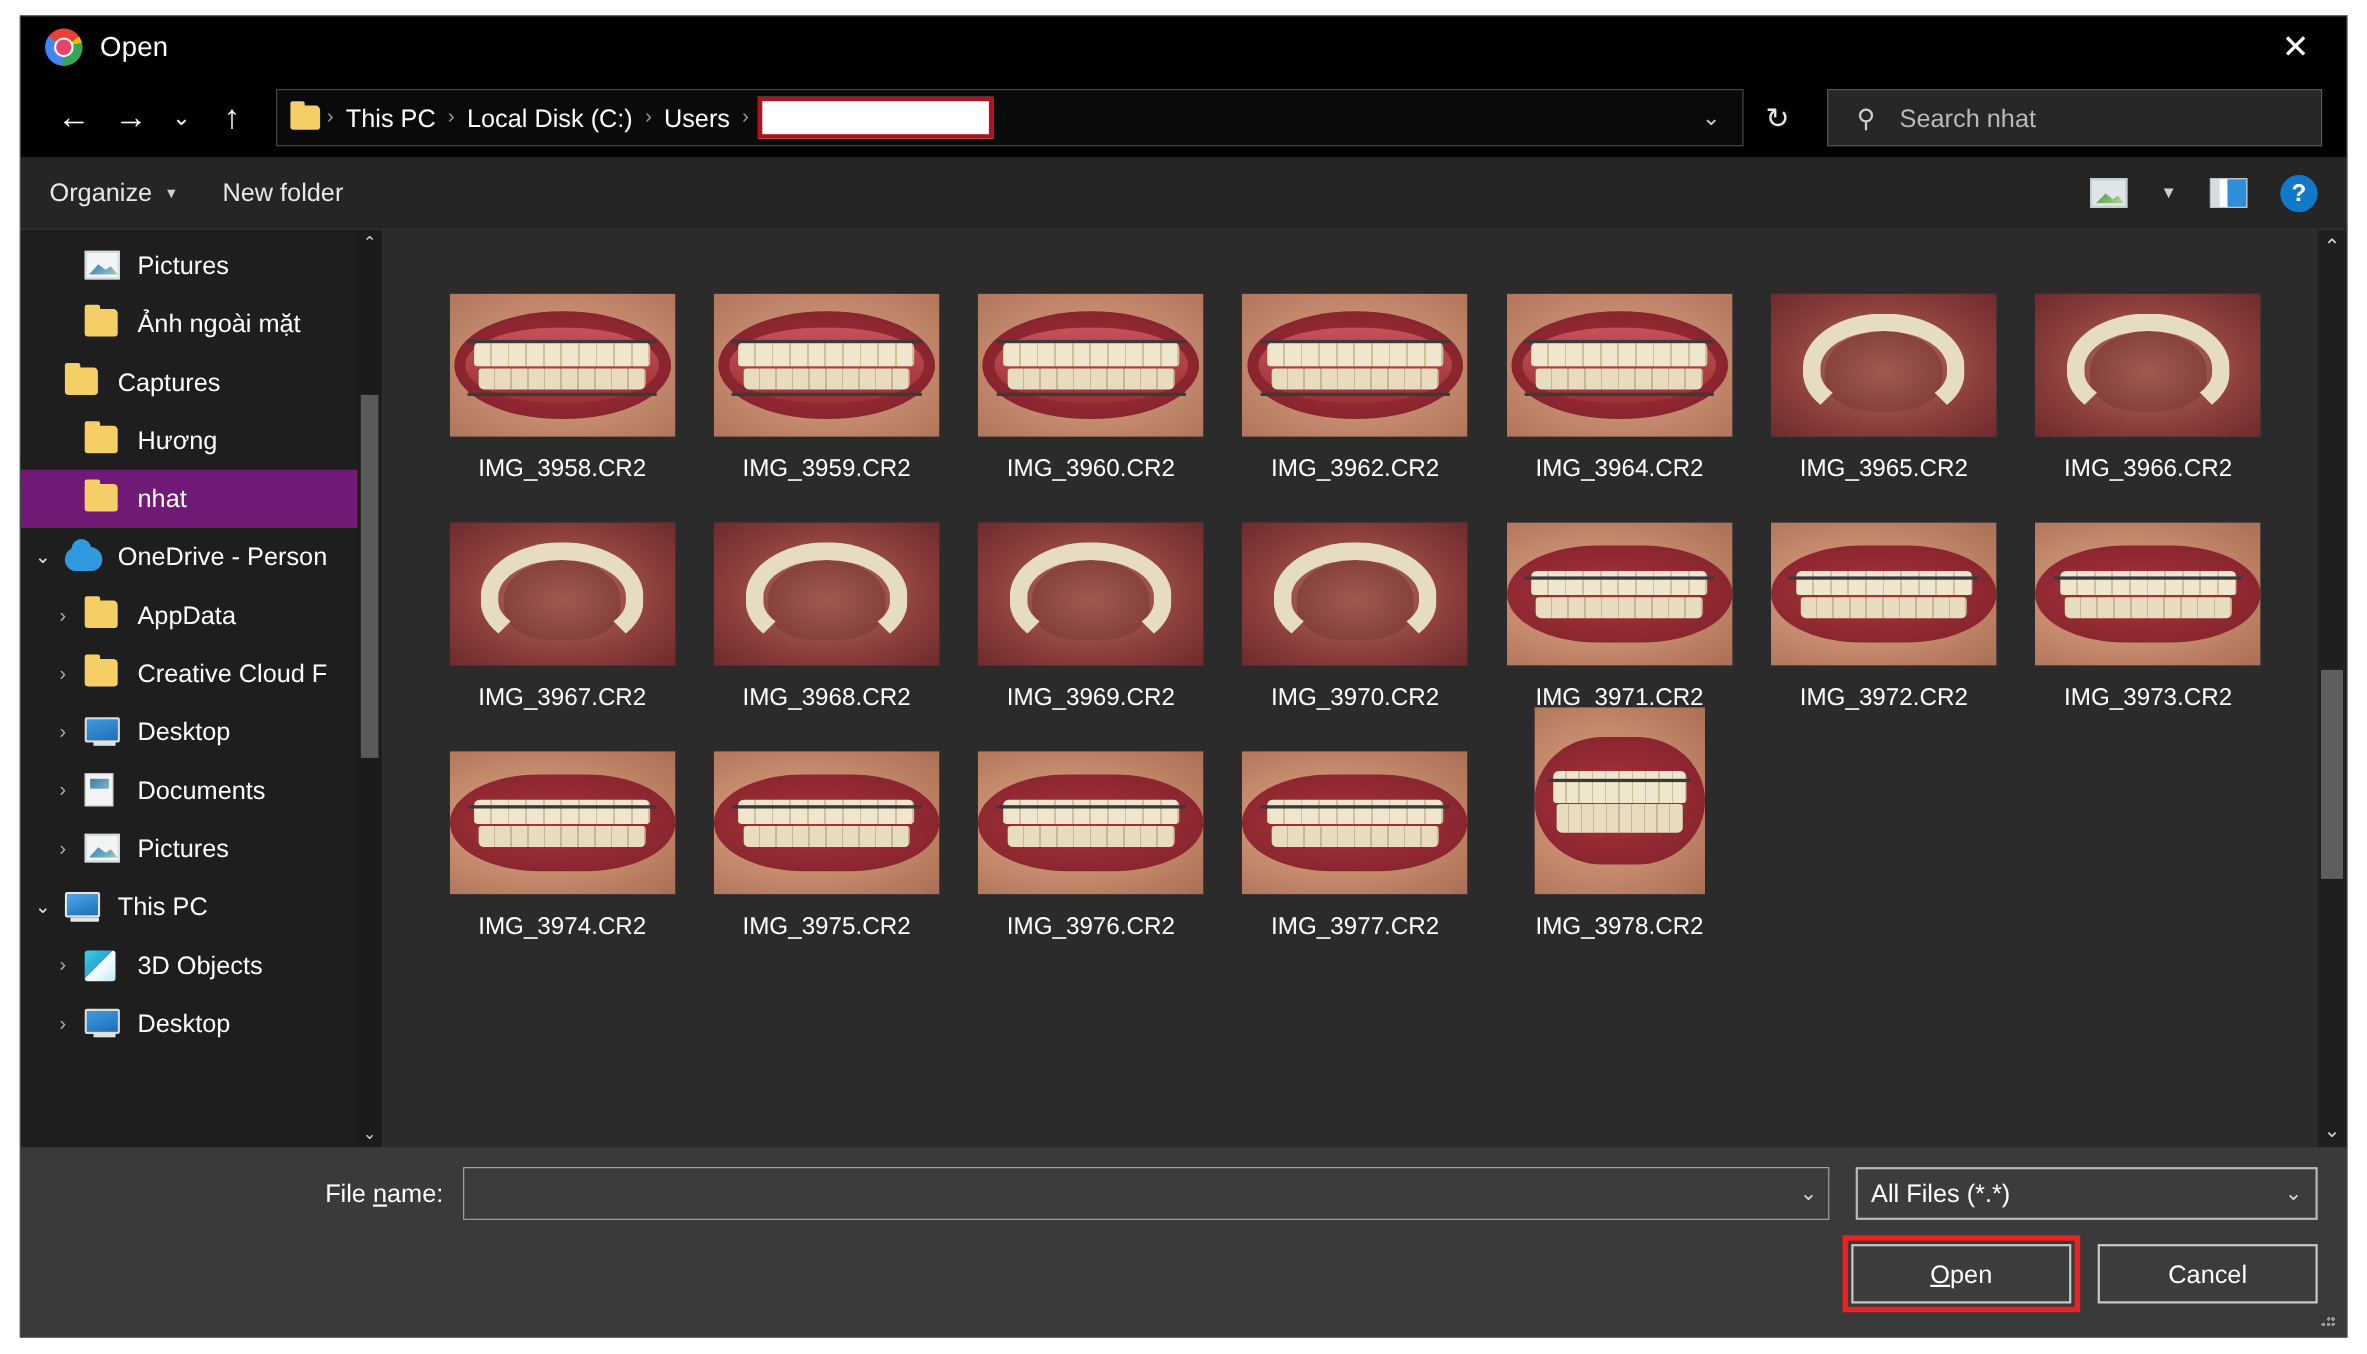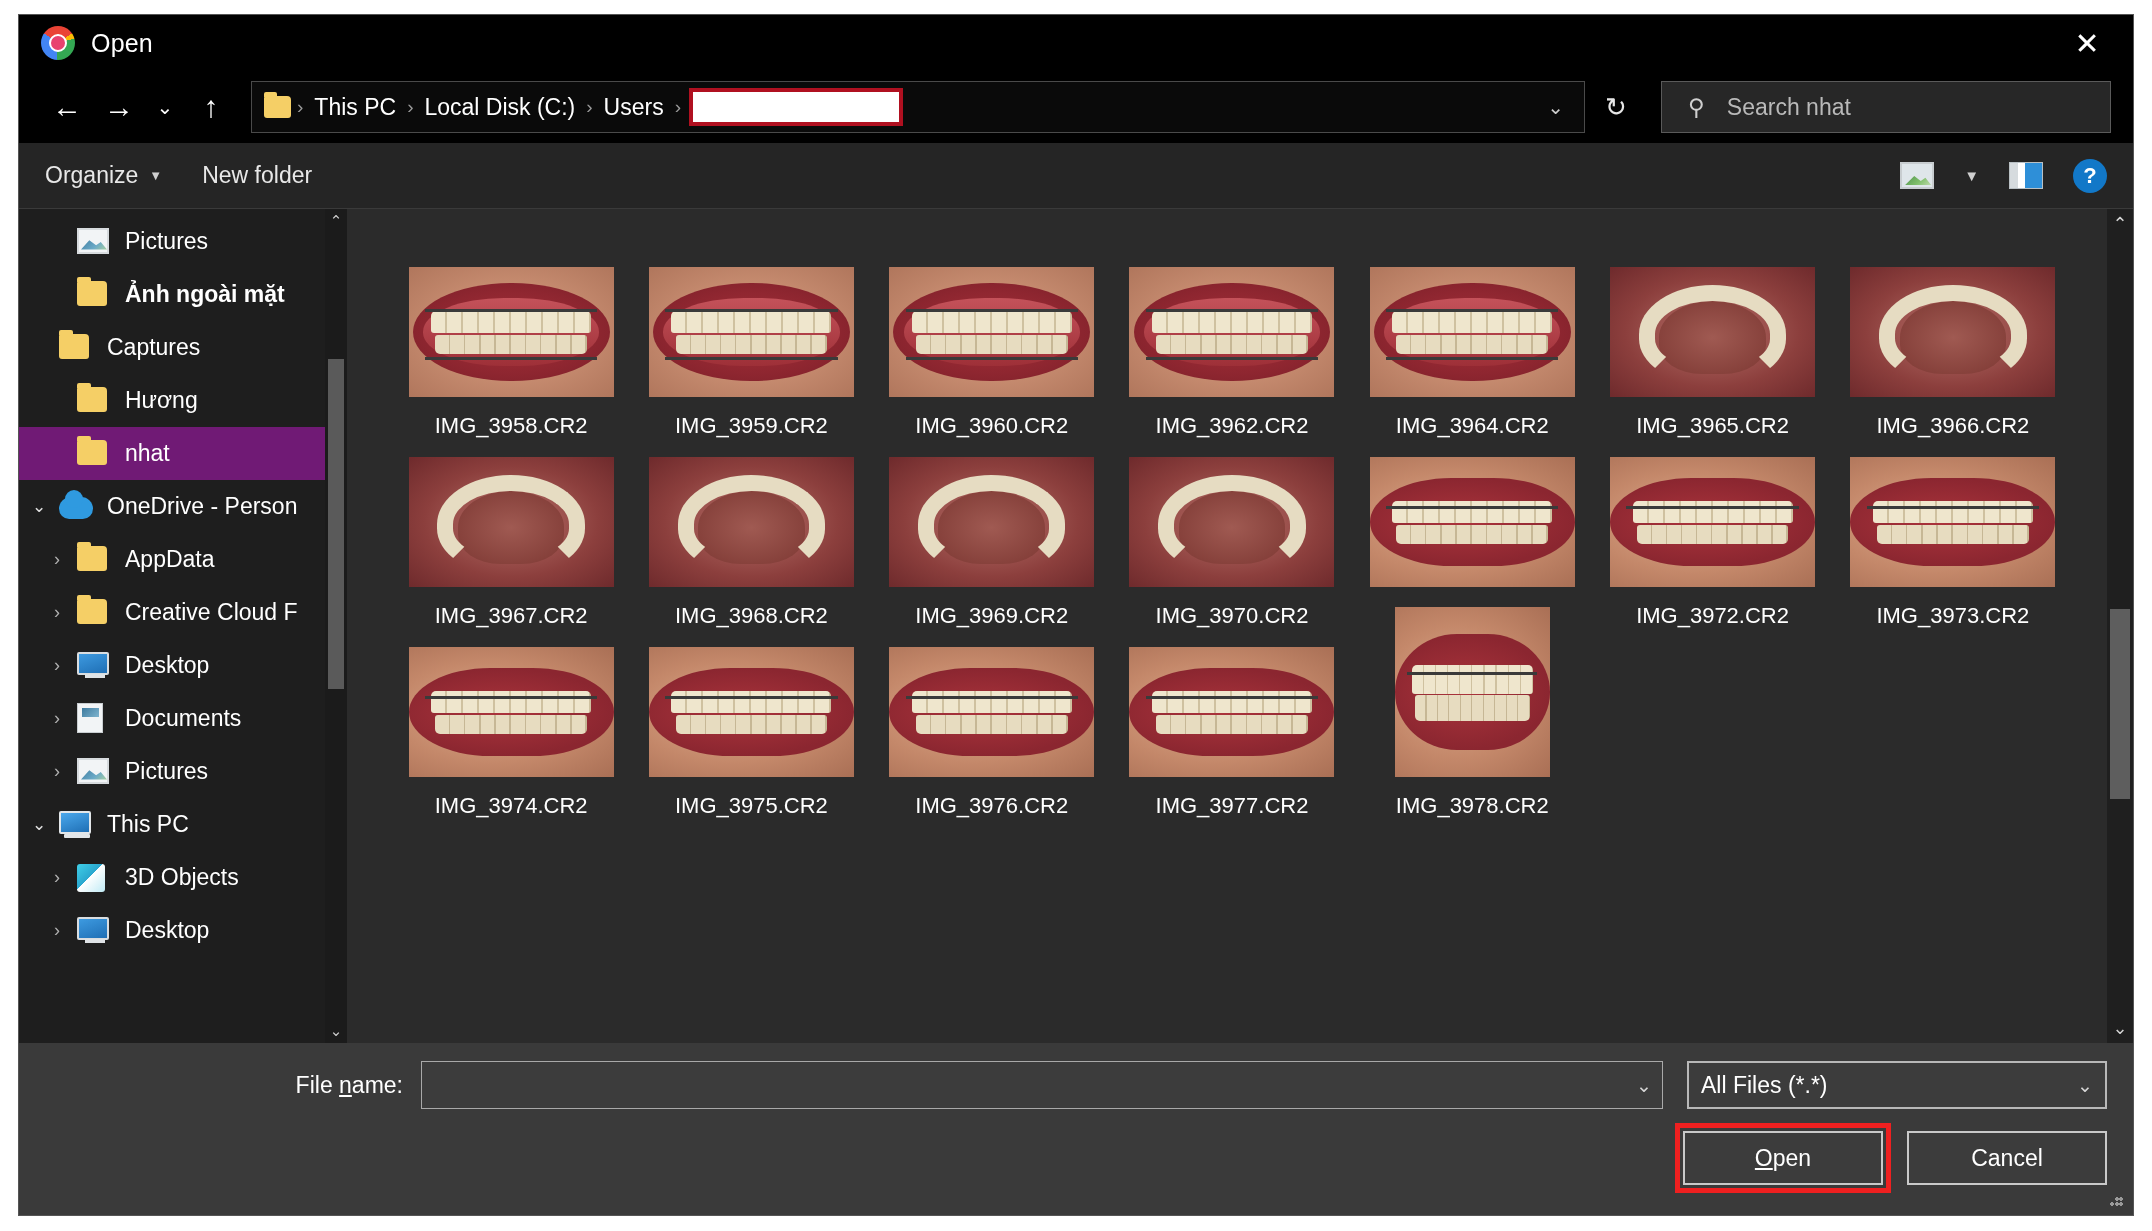--- a/index.html
+++ b/index.html
@@ -209,21 +209,21 @@
     height: 24px; color: #cfcfcf; font-size: 15px; text-align: center; line-height: 24px;
   }
   .side-thumb {
     position: absolute; left: 3px; width: 16px; top: 150px; height: 330px; background: #5a5a5a;
   }
 
   
   .content { flex: 1 1 auto; position: relative; background: #2b2b2b; overflow: hidden; }
   .grid {
     display: grid; grid-template-columns: repeat(7, 1fr);
-    padding: 40px 60px 0 44px; 
+    padding: 40px 60px 0 44px; row-gap: 18px;
   }
   .cell { display: flex; flex-direction: column; align-items: center; }
   .thumb-wrap { height: 148px; display: flex; align-items: flex-end; justify-content: center; }
   .thumb { width: 205px; height: 130px; background: #444; overflow: hidden; position: relative; }
   .thumb.tall { width: 155px; height: 170px; }
   .fname { margin-top: 16px; color: #ffffff; font-size: 22px; white-space: nowrap; }
 
   
   .m { position: absolute; inset: 0; }
   .m-face { position: absolute; inset: 0; background: radial-gradient(ellipse at 50% 50%, #d9a184 0%, #c98e72 45%, #b0765c 100%); }
@@ -353,21 +353,21 @@
       <div class="sidebar">
         <div id="tree-host">
             <div class="tree-item" style="padding-left: 18px;">
               <span class="chev"></span>
               <span class="ic">
                 <span class="ic-pic" style="position: absolute;"></span>
               </span>
               <span>Pictures</span>
               <span class="pin">✐</span>
             </div>
-            <div class="tree-item" style="padding-left: 18px; font-weight: bold;">
+            <div class="tree-item" style="padding-left: 18px;">
               <span class="chev"></span>
               <span class="ic">
                 <span class="ic-folder" style="position: absolute;"></span>
               </span>
               <span>Ảnh ngoài mặt</span>
             </div>
             <div class="tree-item" style="padding-left: 0;">
               <span class="chev"></span>
               <span class="ic">
                 <span class="ic-folder" style="position: absolute;"></span>

